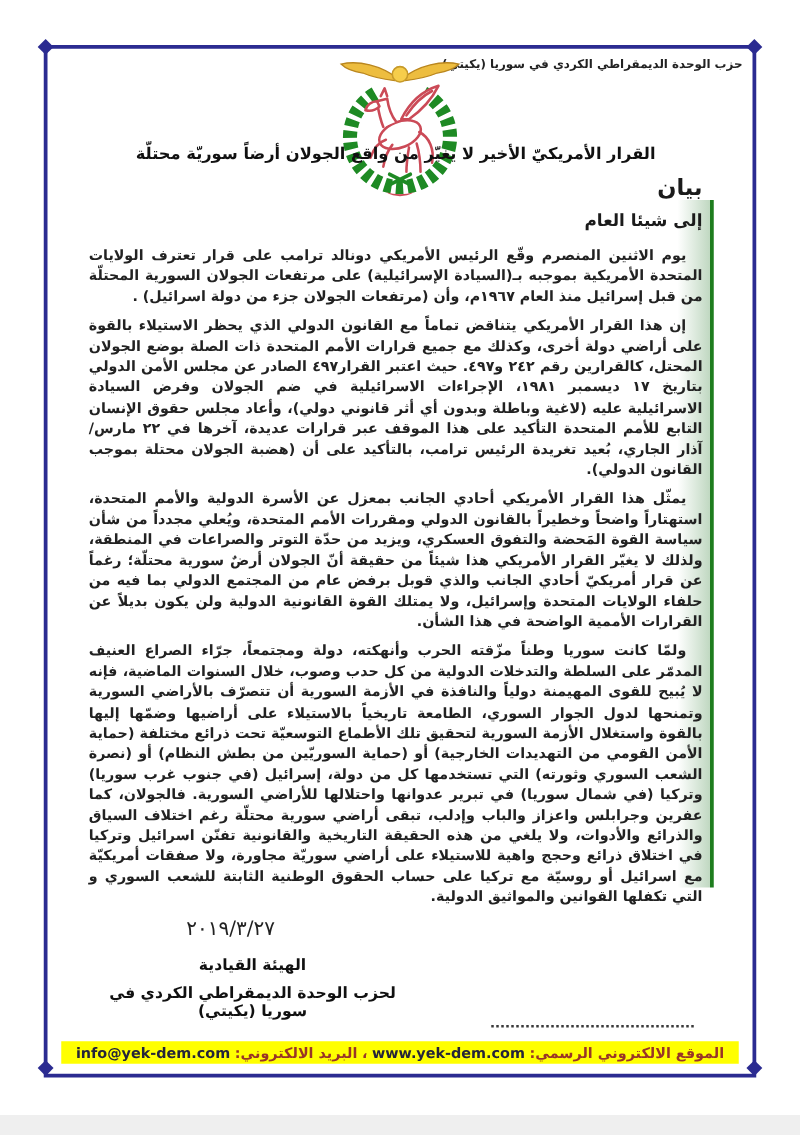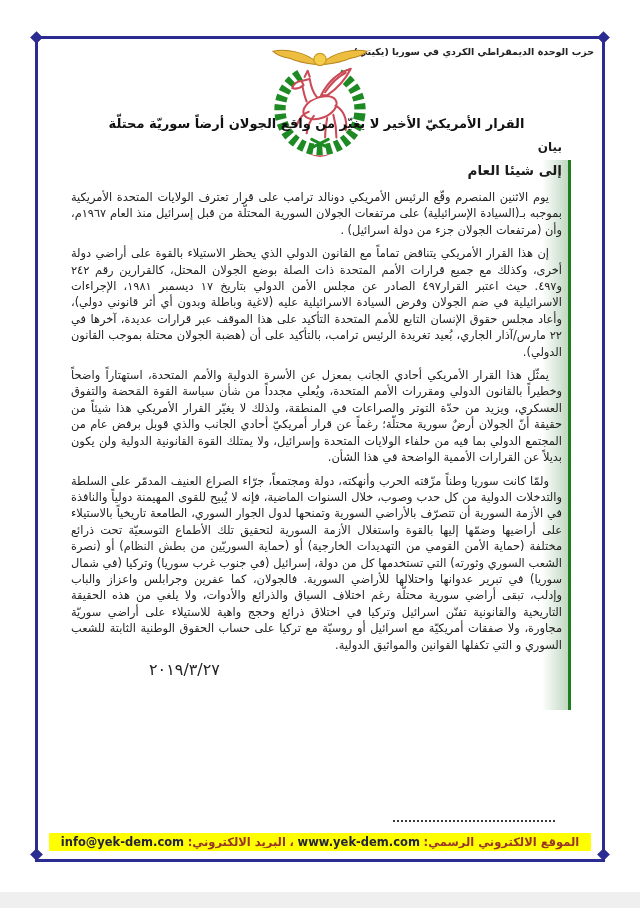--- a/index.html
+++ b/index.html
@@ -11,25 +11,25 @@
   .corner.tl{left:32px;top:33px}.corner.tr{left:599px;top:33px}
   .corner.bl{left:32px;bottom:49px}.corner.br{left:599px;bottom:49px}
 
   .party-name{position:absolute;top:46px;right:46px;font-size:9.5px;font-weight:bold;
               direction:rtl;color:#222;}
 
   .logo{position:absolute;top:42px;left:50%;transform:translateX(-50%);}
 
   .main{position:absolute;top:116px;left:48px;right:78px;margin-left:23px;}
   .title{text-align:center;font-weight:bold;font-size:13px;direction:rtl;color:#111;}
-  .statement{margin-top:9px;text-align:right;font-weight:bold;font-size:12px;direction:rtl;}
+  .statement{margin-top:9px;text-align:right;font-weight:bold;font-size:18px;direction:rtl;}
   .salutation{margin-top:8px;text-align:right;font-weight:bold;font-size:13.5px;direction:rtl;}
 
   .paragraphs{margin-top:11px;direction:rtl;text-align:justify;
-              font-size:11.4px;line-height:16.4px;color:#222;}
+              font-size:11.4px;line-height:16.4px;color:#222;font-weight:bold;}
   .paragraphs p{margin:0 0 7px 0;text-indent:13px;}
   .date-wrap{direction:rtl;text-align:left;padding-left:78px;font-size:16px;margin-top:4px;color:#222;}
 
   .signature{width:262px;margin-top:12px;direction:rtl;text-align:center;
              font-weight:bold;font-size:12.5px;color:#111;}
   .signature .sig1{margin-bottom:7px;}
 
   .green-glow{position:absolute;top:160px;right:72px;width:26px;height:550px;
               background:linear-gradient(to left, rgba(46,125,50,.30), rgba(46,125,50,0));}
   .green-line{position:absolute;top:160px;right:69px;width:3px;height:550px;background:#1e7d1e;}
@@ -99,20 +99,22 @@
     <div class="paragraphs">
       <p>يوم الاثنين المنصرم وقّع الرئيس الأمريكي دونالد ترامب على قرار تعترف الولايات المتحدة الأمريكية بموجبه بـ(السيادة الإسرائيلية) على مرتفعات الجولان السورية المحتلّة من قبل إسرائيل منذ العام ١٩٦٧م، وأن (مرتفعات الجولان جزء من دولة اسرائيل) .</p>
       <p>إن هذا القرار الأمريكي يتناقض تماماً مع القانون الدولي الذي يحظر الاستيلاء بالقوة على أراضي دولة أخرى، وكذلك مع جميع قرارات الأمم المتحدة ذات الصلة بوضع الجولان المحتل، كالقرارين رقم ٢٤٢ و٤٩٧. حيث اعتبر القرار٤٩٧ الصادر عن مجلس الأمن الدولي بتاريخ ١٧ ديسمبر ١٩٨١، الإجراءات الاسرائيلية في ضم الجولان وفرض السيادة الاسرائيلية عليه (لاغية وباطلة وبدون أي أثر قانوني دولي)، وأعاد مجلس حقوق الإنسان التابع للأمم المتحدة التأكيد على هذا الموقف عبر قرارات عديدة، آخرها في ٢٢ مارس/آذار الجاري، بُعيد تغريدة الرئيس ترامب، بالتأكيد على أن (هضبة الجولان محتلة بموجب القانون الدولي).</p>
       <p>يمثّل هذا القرار الأمريكي أحادي الجانب بمعزل عن الأسرة الدولية والأمم المتحدة، استهتاراً واضحاً وخطيراً بالقانون الدولي ومقررات الأمم المتحدة، ويُعلي مجدداً من شأن سياسة القوة المَحضة والتفوق العسكري، ويزيد من حدّة التوتر والصراعات في المنطقة، ولذلك لا يغيّر القرار الأمريكي هذا شيئاً من حقيقة أنّ الجولان أرضٌ سورية محتلّة؛ رغماً عن قرار أمريكيّ أحادي الجانب والذي قوبل برفض عام من المجتمع الدولي بما فيه من حلفاء الولايات المتحدة وإسرائيل، ولا يمتلك القوة القانونية الدولية ولن يكون بديلاً عن القرارات الأممية الواضحة في هذا الشأن.</p>
       <p>ولمّا كانت سوريا وطناً مزّقته الحرب وأنهكته، دولة ومجتمعاً، جرّاء الصراع العنيف المدمّر على السلطة والتدخلات الدولية من كل حدب وصوب، خلال السنوات الماضية، فإنه لا يُبيح للقوى المهيمنة دولياً والنافذة في الأزمة السورية أن تتصرّف بالأراضي السورية وتمنحها لدول الجوار السوري، الطامعة تاريخياً بالاستيلاء على أراضيها وضمّها إليها بالقوة واستغلال الأزمة السورية لتحقيق تلك الأطماع التوسعيّة تحت ذرائع مختلفة (حماية الأمن القومي من التهديدات الخارجية) أو (حماية السوريّين من بطش النظام) أو (نصرة الشعب السوري وثورته) التي تستخدمها كل من دولة، إسرائيل (في جنوب غرب سوريا) وتركيا (في شمال سوريا) في تبرير عدوانها واحتلالها للأراضي السورية. فالجولان، كما عفرين وجرابلس واعزاز والباب وإدلب، تبقى أراضي سورية محتلّة رغم اختلاف السياق والذرائع والأدوات، ولا يلغي من هذه الحقيقة التاريخية والقانونية تفنّن اسرائيل وتركيا في اختلاق ذرائع وحجج واهية للاستيلاء على أراضي سوريّة مجاورة، ولا صفقات أمريكيّة مع اسرائيل أو روسيّة مع تركيا على حساب الحقوق الوطنية الثابتة للشعب السوري و التي تكفلها القوانين والمواثيق الدولية.</p>
     </div>
 
     <div class="date-wrap">٢٠١٩/٣/٢٧</div>
 
     <div class="signature">
+      <div class="sig1">الهيئة القيادية</div>
+      <div class="sig2">لحزب الوحدة الديمقراطي الكردي في سوريا (يكيتي)</div>
     </div>
   </div>
 
   <div class="dotted-sep"></div>
 
   <div class="footer-line">
     <span class="hl">
       <span class="lbl">الموقع الالكتروني الرسمي:</span>
       <span class="url">www.yek-dem.com</span>
       <span class="lbl">،</span>

